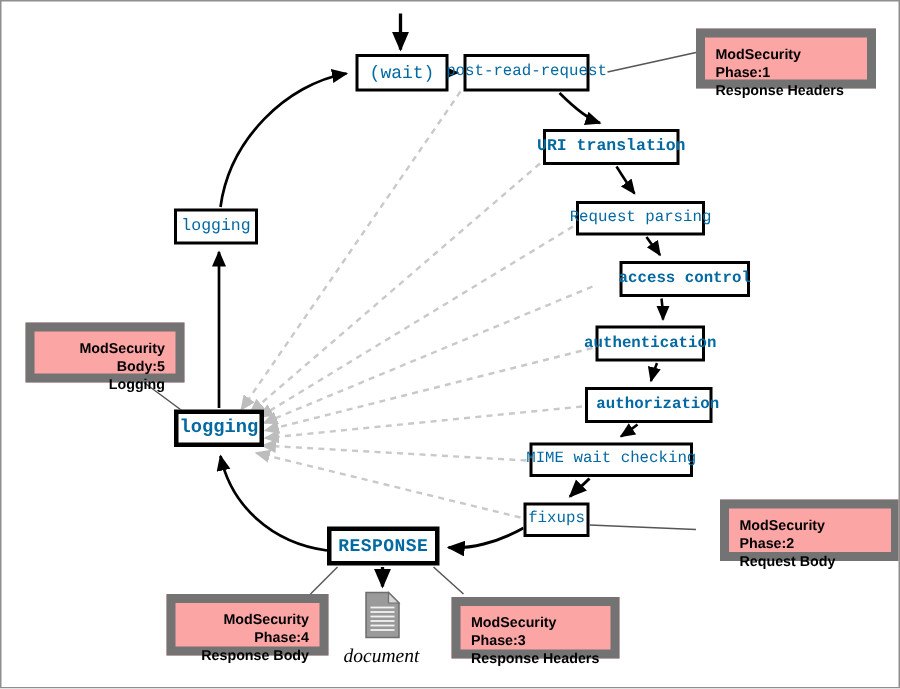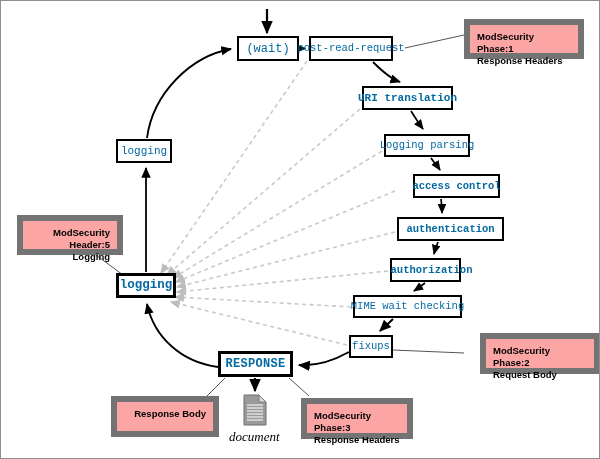--- a/index.html
+++ b/index.html
@@ -182,54 +182,55 @@
       <line x1="288" y1="377" x2="308" y2="395" stroke="#555" stroke-width="1"></line>
     </g>
   </svg>
 
   <div class="node" style="left:236px;top:35px;width:62px;height:25px;font-size:12px;">(wait)</div>
 
   <div class="node" style="left:308px;top:35px;width:84px;height:25px;font-size:10.5px;">post-read-request</div>
 
   <div class="node bold" style="left:361px;top:85px;width:91px;height:24px;font-size:11px;">URI translation</div>
 
-  <div class="node" style="left:383px;top:133px;width:86px;height:23px;font-size:10.5px;">Logging parsing</div>
+  <div class="node" style="left:383px;top:133px;width:86px;height:23px;font-size:10.5px;">Request parsing</div>
 
   <div class="node bold" style="left:412px;top:173px;width:87px;height:24px;font-size:10.5px;">access control</div>
 
-  <div class="node bold" style="left:396px;top:216px;width:107px;height:24px;font-size:10.5px;">authentication</div>
-
-  <div class="node bold" style="left:389px;top:257px;width:71px;height:24px;font-size:10.5px;padding-left:12px;">authorization</div>
+  <div class="node bold" style="left:396px;top:216px;width:73px;height:24px;font-size:10.5px;">authentication</div>
+
+  <div class="node bold" style="left:389px;top:257px;width:85px;height:24px;font-size:10.5px;padding-left:12px;">authorization</div>
 
   <div class="node" style="left:352px;top:294px;width:109px;height:23px;font-size:10.5px;">MIME wait checking</div>
 
   <div class="node" style="left:348px;top:334px;width:44px;height:23px;font-size:10.5px;">fixups</div>
 
   <div class="node bold heavy" style="left:217px;top:350px;width:75px;height:26px;font-size:12px;letter-spacing:0.3px;">RESPONSE</div>
 
   <div class="node bold heavy" style="left:115px;top:272px;width:60px;height:25px;font-size:12.5px;">logging</div>
 
   <div class="node" style="left:115px;top:138px;width:56px;height:24px;font-size:11px;">logging</div>
 
   <div class="callout" style="left:463px;top:18px;width:120px;height:40px;">
     <div>ModSecurity Phase:1</div>
     <div>Response Headers</div>
   </div>
 
   <div class="callout right-align" style="left:16px;top:214px;width:106px;height:40px;">
-    <div>ModSecurity Header:5</div>
+    <div>ModSecurity Body:5</div>
     <div>Logging</div>
   </div>
 
   <div class="callout" style="left:463px;top:332px;width:120px;height:41px;margin-left:16px;">
     <div>ModSecurity Phase:2</div>
     <div>Request Body</div>
   </div>
 
   <div class="callout right-align" style="left:110px;top:395px;width:108px;height:41px;">
+    <div>ModSecurity Phase:4</div>
     <div>Response Body</div>
   </div>
 
   <div class="callout" style="left:300px;top:397px;width:112px;height:41px;">
     <div>ModSecurity Phase:3</div>
     <div>Response Headers</div>
   </div>
 
   <svg class="doc-icon" style="left:241px;top:393px;" viewBox="0 0 26 32" xmlns="http://www.w3.org/2000/svg">
     <path d="M2,1 L17,1 L24,8 L24,31 L2,31 Z" fill="#9a9a9a" stroke="#6e6e6e" stroke-width="1"></path>

